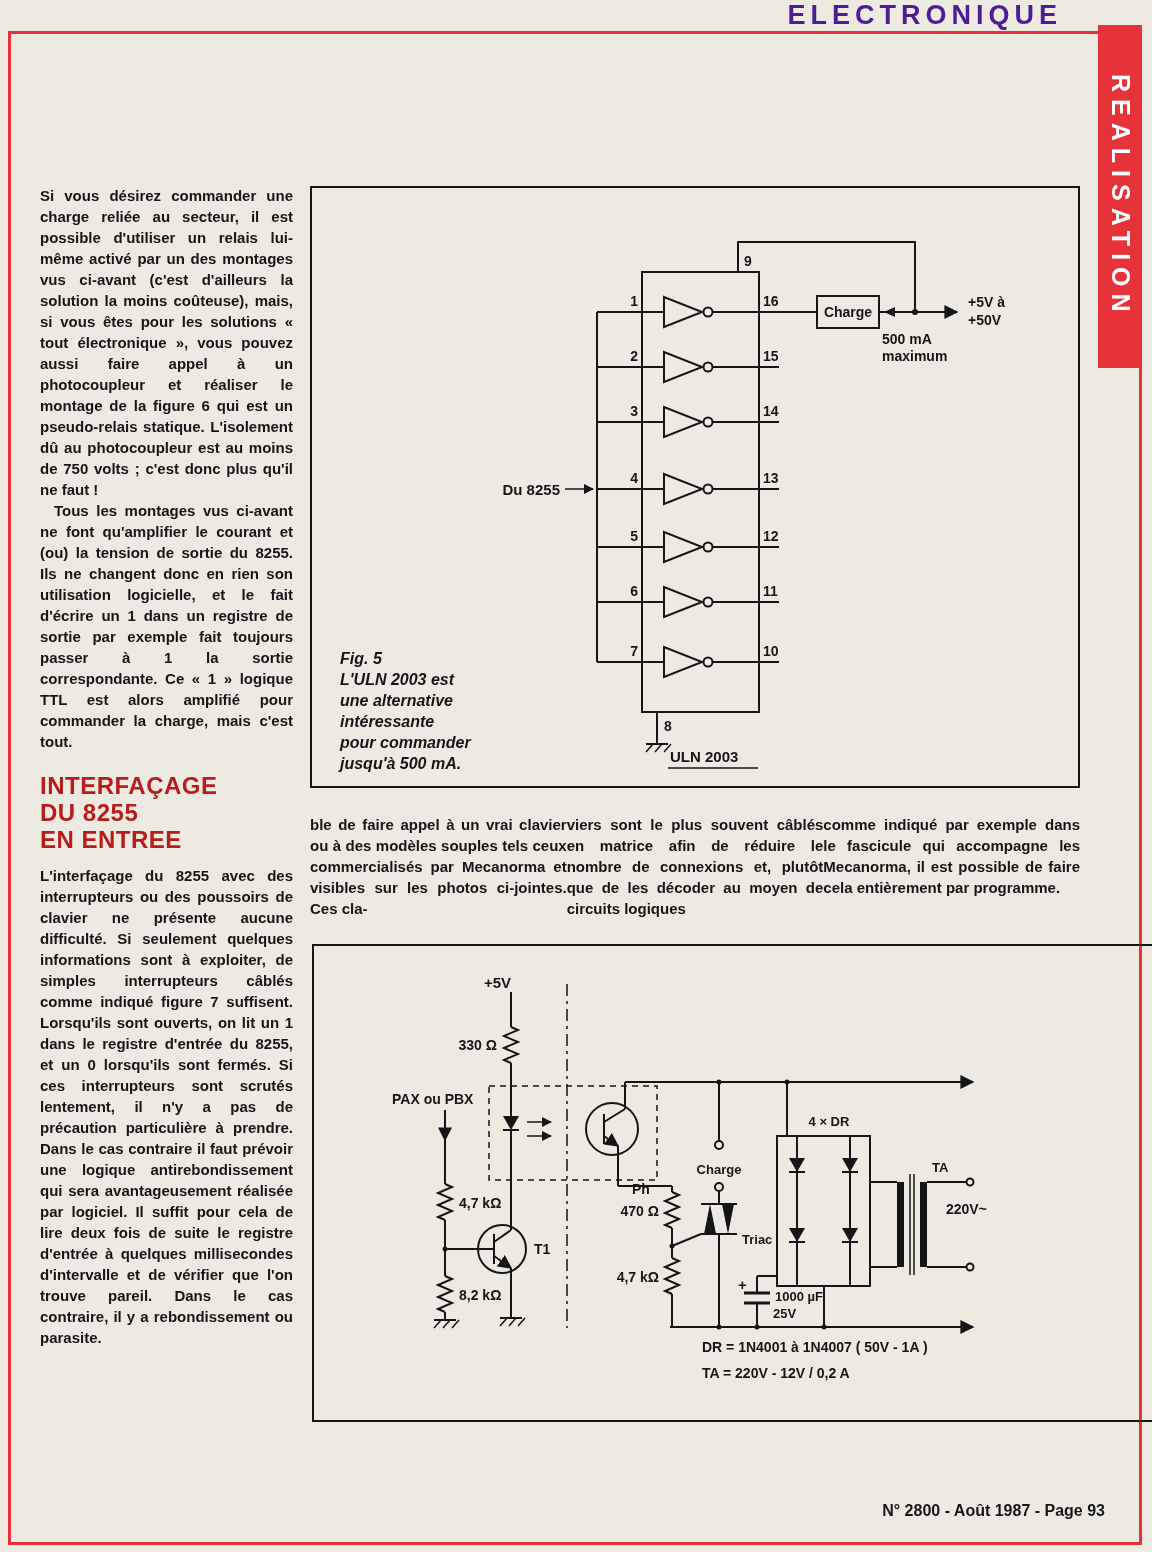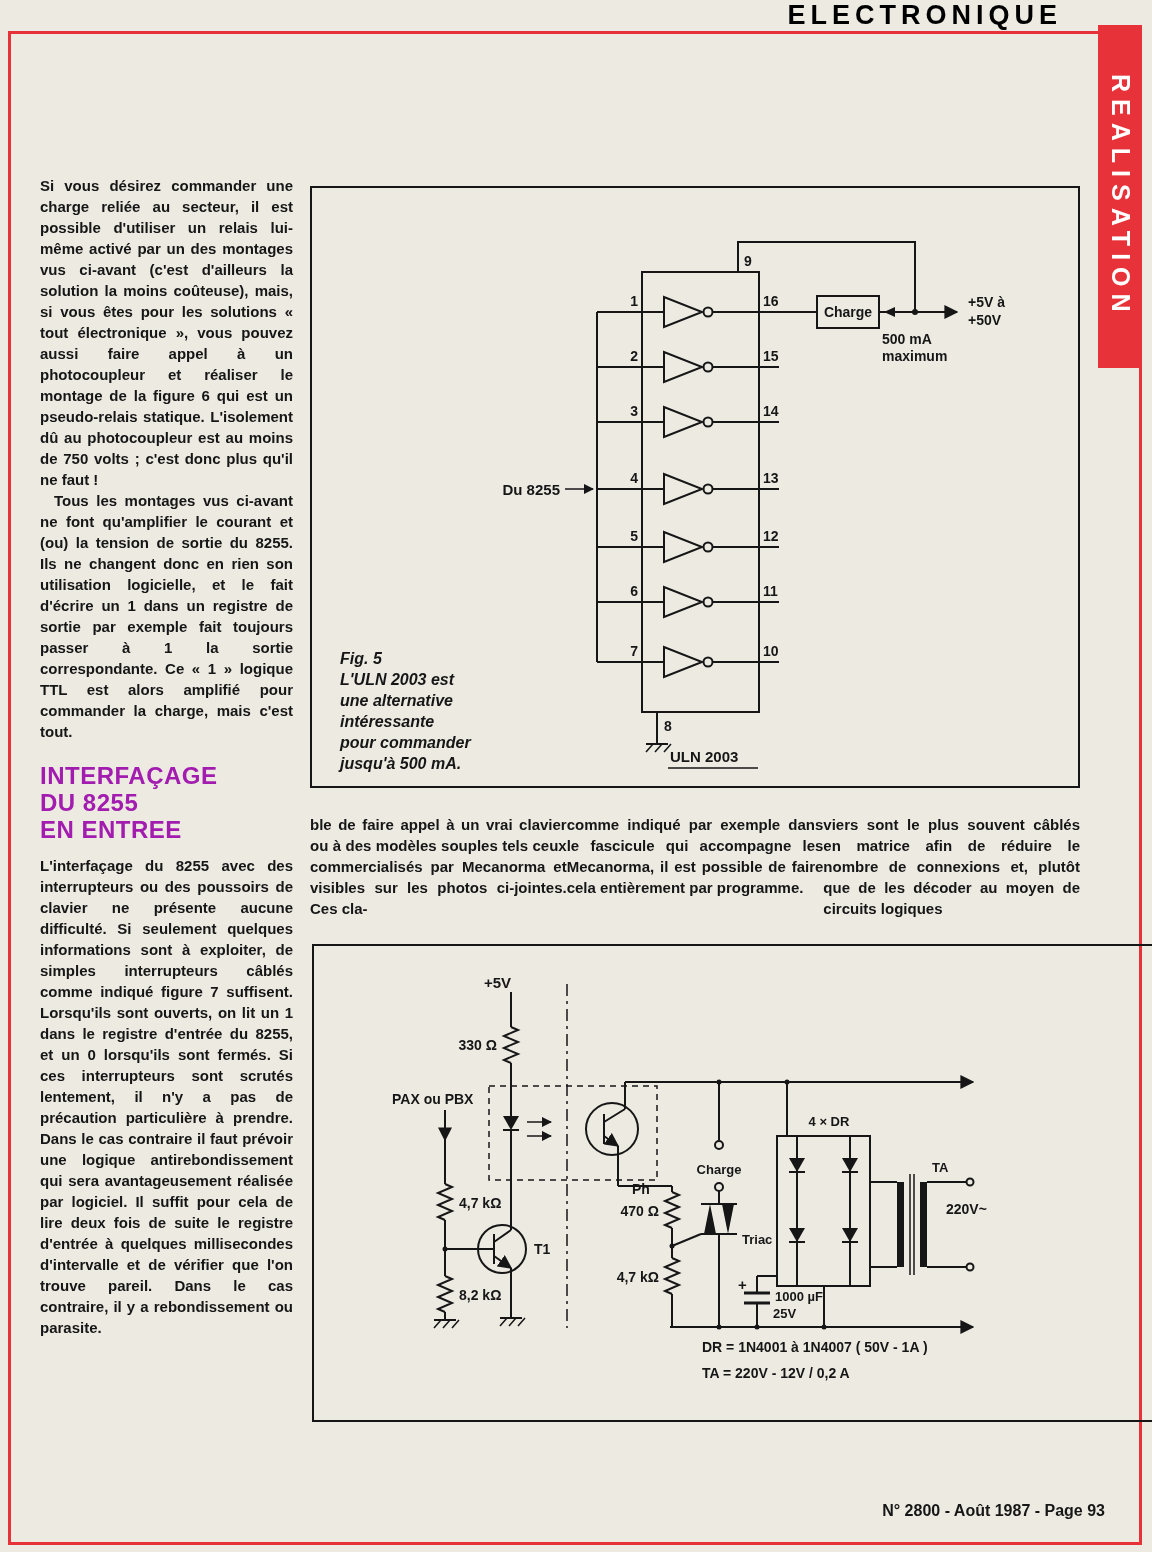--- a/index.html
+++ b/index.html
@@ -10,38 +10,38 @@
     font-family:"Liberation Sans", sans-serif;
     color:#161616;
     overflow:hidden;
   }
   .frame {
     position:absolute; left:8px; top:31px; width:1134px; height:1514px;
     border:3px solid #e63238;
   }
   .masthead {
     position:absolute; top:0px; right:90px;
-    font-size:27px; font-weight:900; letter-spacing:5px; color:#000000;
+    font-size:27px; font-weight:900; letter-spacing:5px; color:#4c1d95;
   }
   .side-tab {
     position:absolute; left:1098px; top:25px; width:44px; height:343px;
     background:#e63238; color:#ffffff;
     display:flex; align-items:center; justify-content:center;
   }
   .side-tab span {
     writing-mode:vertical-rl; font-size:25px; font-weight:bold; letter-spacing:7px;
   }
   .left-col {
-    position:absolute; left:40px; top:175px; width:253px;
+    position:absolute; left:40px; top:185px; width:253px;
     font-size:15px; font-weight:bold; line-height:21px; text-align:justify;
   }
   .left-col p { margin:0; }
   .left-col p.indent { text-indent:14px; }
   .red-heading {
-    color:#a21caf; font-size:24px; font-weight:900; line-height:27px;
+    color:#b91c1c; font-size:24px; font-weight:900; line-height:27px;
     margin:20px 0 12px 0; text-align:left; letter-spacing:0.5px;
   }
   .figure-box { position:absolute; border:2px solid #161616; }
   #fig5 { left:310px; top:186px; width:770px; height:602px; }
   #fig6 { left:312px; top:944px; width:912px; height:478px; }
   svg { display:block; }
   svg text { font-family:"Liberation Sans", sans-serif; font-weight:bold; fill:#161616; }
   .wire { stroke:#161616; stroke-width:2; fill:none; }
   .thin { stroke:#161616; stroke-width:1.5; fill:none; }
   .fig-caption5 {
@@ -201,22 +201,22 @@
   <div class="fig-caption5">Fig. 5
 L'ULN 2003 est
 une alternative
 intéressante
 pour commander
 jusqu'à 500 mA.</div>
 </div>
 
 <div class="mid-cols">
   <div>ble de faire appel à un vrai clavier ou à des modèles souples tels ceux commercialisés par Mecanorma et visibles sur les photos ci-jointes. Ces cla-</div>
+  <div>viers sont le plus souvent câblés en matrice afin de réduire le nombre de connexions et, plutôt que de les décoder au moyen de circuits logiques</div>
   <div>comme indiqué par exemple dans le fascicule qui accompagne les Mecanorma, il est possible de faire cela entièrement par programme.</div>
-  <div>viers sont le plus souvent câblés en matrice afin de réduire le nombre de connexions et, plutôt que de les décoder au moyen de circuits logiques</div>
 </div>
 
 <div id="fig6" class="figure-box">
   <svg width="764" height="474" viewBox="0 0 764 474">
     <defs>
       <marker id="arr6" viewBox="0 0 10 10" refX="9" refY="5" markerWidth="7" markerHeight="7" orient="auto">
         <path d="M0,0 L10,5 L0,10 z" fill="#161616"></path>
       </marker>
     </defs>
 

